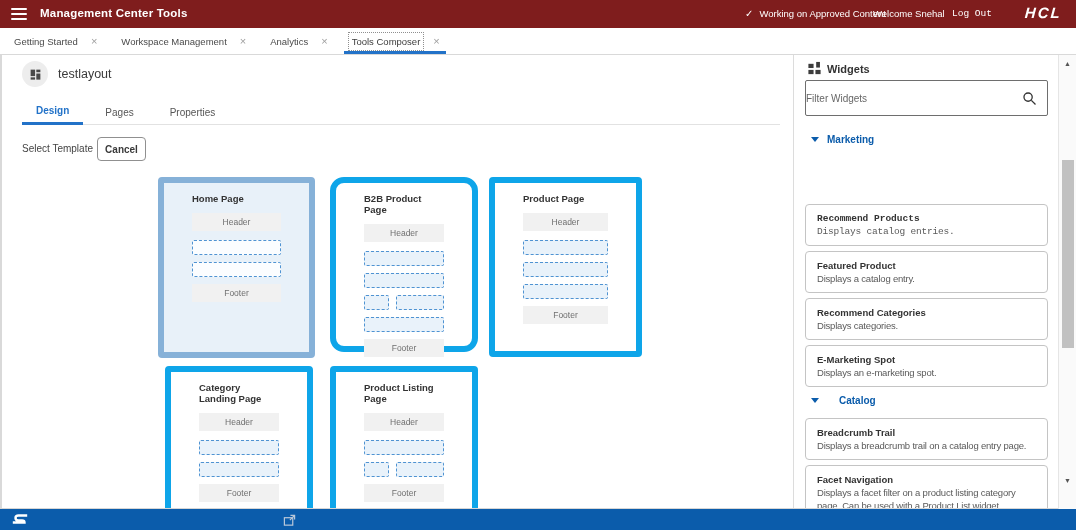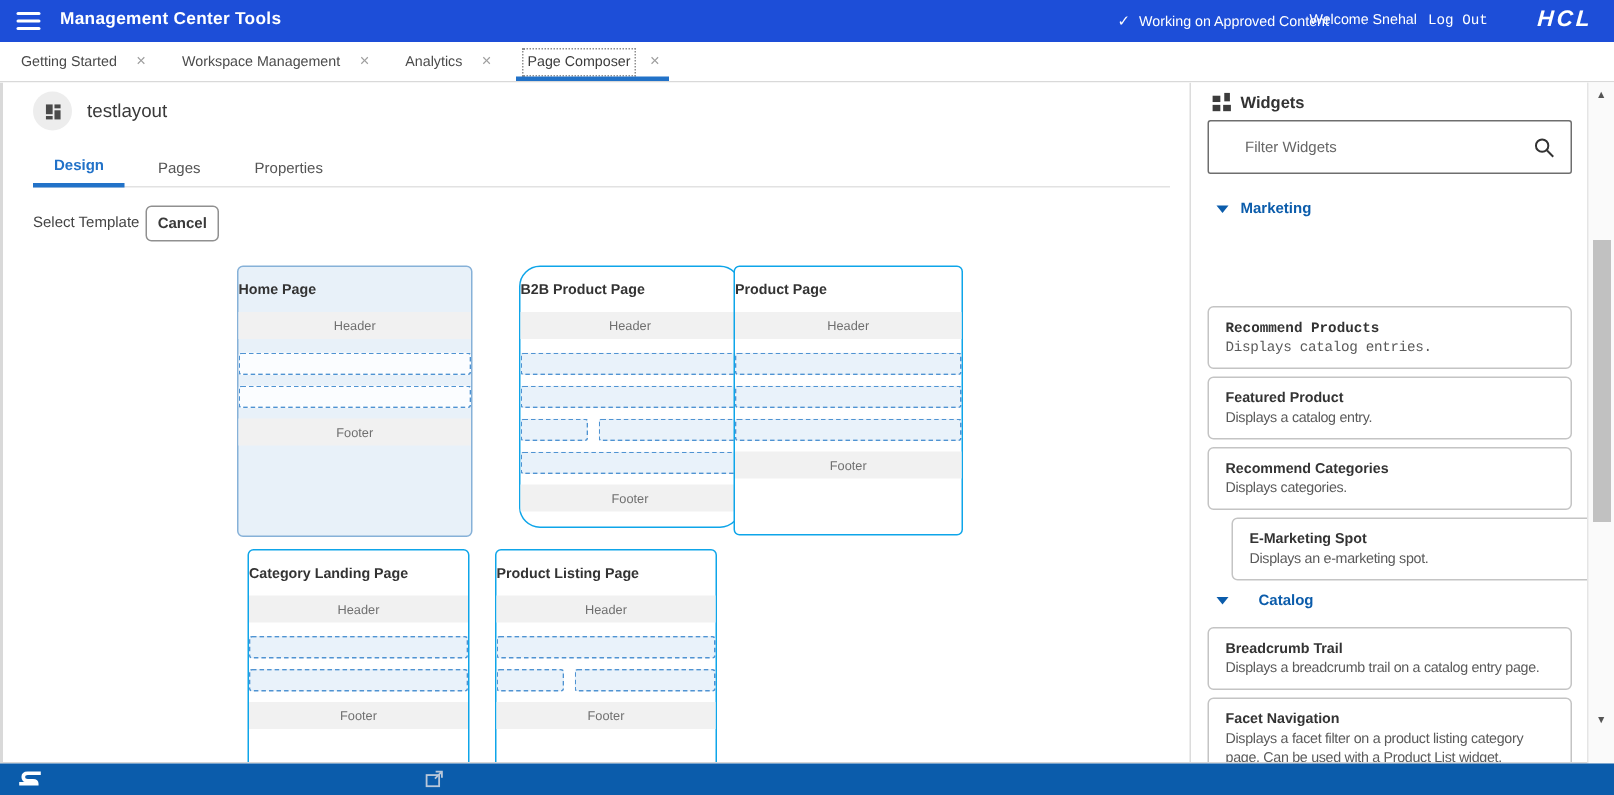--- a/index.html
+++ b/index.html
@@ -5,21 +5,21 @@
 <style>
   * { box-sizing: border-box; margin: 0; padding: 0; }
   html,body { width:1076px; height:530px; }
   body {
     font-family: "Liberation Sans", sans-serif;
     background:#fff; color:#333; overflow:hidden; position:relative;
   }
   .app { position:absolute; inset:0; width:1076px; height:530px; background:#fff; }
 
   
-  .topbar { position:absolute; top:0; left:0; width:1076px; height:28px; background:#1d4ed8; }
+  .topbar { position:absolute; top:0; left:0; width:1076px; height:28px; background:#7f1d1d; }
   .topbar * { color:#fff; }
   .hamburger { position:absolute; left:11px; top:8px; width:16px; height:12px; cursor:pointer; }
   .hamburger span { display:block; height:2px; background:#fff; margin-bottom:3px; border-radius:1px; }
   .app-title { position:absolute; left:40px; top:7px; font-size:11.5px; font-weight:700; letter-spacing:.2px; }
   .tb-status { position:absolute; left:745px; top:8px; font-size:9.5px; }
   .tb-check { margin-right:6px; font-size:10px; }
   .tb-welcome { position:absolute; left:873px; top:8px; font-size:9.5px; }
   .tb-logout { position:absolute; left:952px; top:8px; font-size:9.5px; cursor:pointer;font-family:Liberation Mono, monospace; }
   .tb-brand { position:absolute; right:14px; top:4px; font-size:15px; font-weight:700; font-style:italic; letter-spacing:2px; transform:skewX(-4deg); }
 
@@ -45,42 +45,42 @@
            display:flex; gap:8px; }
   .ctab { padding:0 14px; font-size:10px; color:#555; display:flex; align-items:center; cursor:pointer; height:26px; }
   .ctab.active { color:#2272C8; font-weight:700; border-bottom:3px solid #2272C8; }
 
   .select-label { position:absolute; left:22px; top:88px; font-size:10px; color:#444; }
   .cancel-btn { position:absolute; left:97px; top:82px; width:49px; height:24px; background:#fff;
                 border:1px solid #909090; border-radius:4px; font-size:10px; font-weight:600; color:#3a3a3a;
                 font-family:"Liberation Sans",sans-serif; cursor:pointer; }
 
   
-  .tcard { position:absolute; background:#fff; border:1px solid #0ea5e9; border-radius:4px;
-           padding:10px 0; cursor:pointer; }
+  .tcard { position:absolute; background:#fff; border:6px solid #0ea5e9; border-radius:4px;
+           padding:10px 28px; cursor:pointer; }
   .tcard.selected { background:#e8f1f9; border-color:#86b1d8; }
   .tc-title { font-size:9.5px; font-weight:700; color:#333; margin-bottom:9px; }
   .tc-bar { height:18px; background:#f1f1f1; color:#6f6f6f; font-size:8.5px;
             display:flex; align-items:center; justify-content:center; margin-bottom:9px; }
   .tc-bar.footer { margin-top:2px; margin-bottom:0; }
   .tc-slot { height:15px; border:1px dashed #4f93d2; background:#e9f2fa; border-radius:2px; margin-bottom:7px; }
   .tcard.selected .tc-slot { background:#fbfdff; }
   .tc-split { display:flex; gap:7px; margin-bottom:7px; }
   .tc-split .tc-slot { margin-bottom:0; }
   .tc-slot.small { width:31%; }
   .tc-slot.big { flex:1; }
 
   
   .wpanel { position:absolute; left:793px; top:0; width:265px; height:100%;
             border-left:1px solid #dcdcdc; background:#fff; }
   .wp-title { position:absolute; left:33px; top:8px; font-size:11px; font-weight:700; color:#333; }
   .wp-icon { position:absolute; left:13px; top:6px; }
   .wfilter { position:absolute; left:11px; top:25px; width:243px; height:36px; border:1px solid #6e6e6e;
              border-radius:2px; background:#fff; }
-  .wfilter input { position:absolute; left:24px; top:0; width:195px; height:34px; border:none; outline:none;
+  .wfilter input { position:absolute; left:0; top:0; width:195px; height:34px; border:none; outline:none;
                    font-size:10px; color:#444; font-family:"Liberation Sans",sans-serif; background:transparent; }
   .wfilter input::placeholder { color:#666; opacity:1; }
   .wfilter .search-ic { position:absolute; right:10px; top:10px; cursor:pointer; }
   .wsection { position:absolute; left:17px; display:flex; align-items:center; gap:8px; cursor:pointer; }
   .caret { width:0; height:0; border-left:4px solid transparent; border-right:4px solid transparent;
            border-top:5px solid #0b5cab; }
   .wsection-label { font-size:10px; font-weight:700; color:#0b5cab; }
   .witem { position:absolute; left:11px; width:243px; background:#fff; border:1px solid #c4c4c4;
            border-radius:4px; padding:7px 11px; overflow:hidden; cursor:grab; }
   .witem-title { font-size:9.5px; font-weight:700; color:#333; line-height:13px; white-space:nowrap; }
@@ -125,21 +125,21 @@
     </div>
     <div class="mtab">
       <span class="mtab-label">Workspace Management</span>
       <span class="mtab-close">×</span>
     </div>
     <div class="mtab">
       <span class="mtab-label">Analytics</span>
       <span class="mtab-close">×</span>
     </div>
     <div class="mtab active">
-      <span class="mtab-label">Page Composer</span>
+      <span class="mtab-label">Tools Composer</span>
       <span class="mtab-close">×</span>
     </div>
   </div>
 
   <div class="content">
     <div class="left-strip"></div>
 
     <div class="layout-avatar">
       <svg width="13" height="13" viewBox="0 0 16 16">
         <rect x="2" y="2" width="5.5" height="8" fill="#4a4a4a"></rect>
@@ -160,21 +160,21 @@
     <button class="cancel-btn">Cancel</button>
 
     <div class="tcard selected" style="left:158px; top:122px; width:157px; height:181px;">
       <div class="tc-title">Home Page</div>
       <div class="tc-bar">Header</div>
       <div class="tc-slot"></div>
       <div class="tc-slot"></div>
       <div class="tc-bar footer">Footer</div>
     </div>
 
-    <div class="tcard" style="left:346px; top:122px; width:148px; height:175px;border-radius:14px;">
+    <div class="tcard" style="left:330px; top:122px; width:148px; height:175px;border-radius:14px;">
       <div class="tc-title">B2B Product Page</div>
       <div class="tc-bar">Header</div>
       <div class="tc-slot"></div>
       <div class="tc-slot"></div>
       <div class="tc-split">
         <div class="tc-slot small"></div>
         <div class="tc-slot big"></div>
       </div>
       <div class="tc-slot"></div>
       <div class="tc-bar footer">Footer</div>
@@ -239,21 +239,21 @@
         <div class="witem-desc">Displays catalog entries.</div>
       </div>
       <div class="witem" style="top:196px; height:42px;">
         <div class="witem-title">Featured Product</div>
         <div class="witem-desc">Displays a catalog entry.</div>
       </div>
       <div class="witem" style="top:243px; height:42px;">
         <div class="witem-title">Recommend Categories</div>
         <div class="witem-desc">Displays categories.</div>
       </div>
-      <div class="witem" style="top:290px; height:42px;margin-left:16px;">
+      <div class="witem" style="top:290px; height:42px;">
         <div class="witem-title">E-Marketing Spot</div>
         <div class="witem-desc">Displays an e-marketing spot.</div>
       </div>
 
       <div class="wsection" style="top:340px;gap:20px;">
         <span class="caret"></span>
         <span class="wsection-label">Catalog</span>
       </div>
 
       <div class="witem" style="top:363px; height:42px;">

